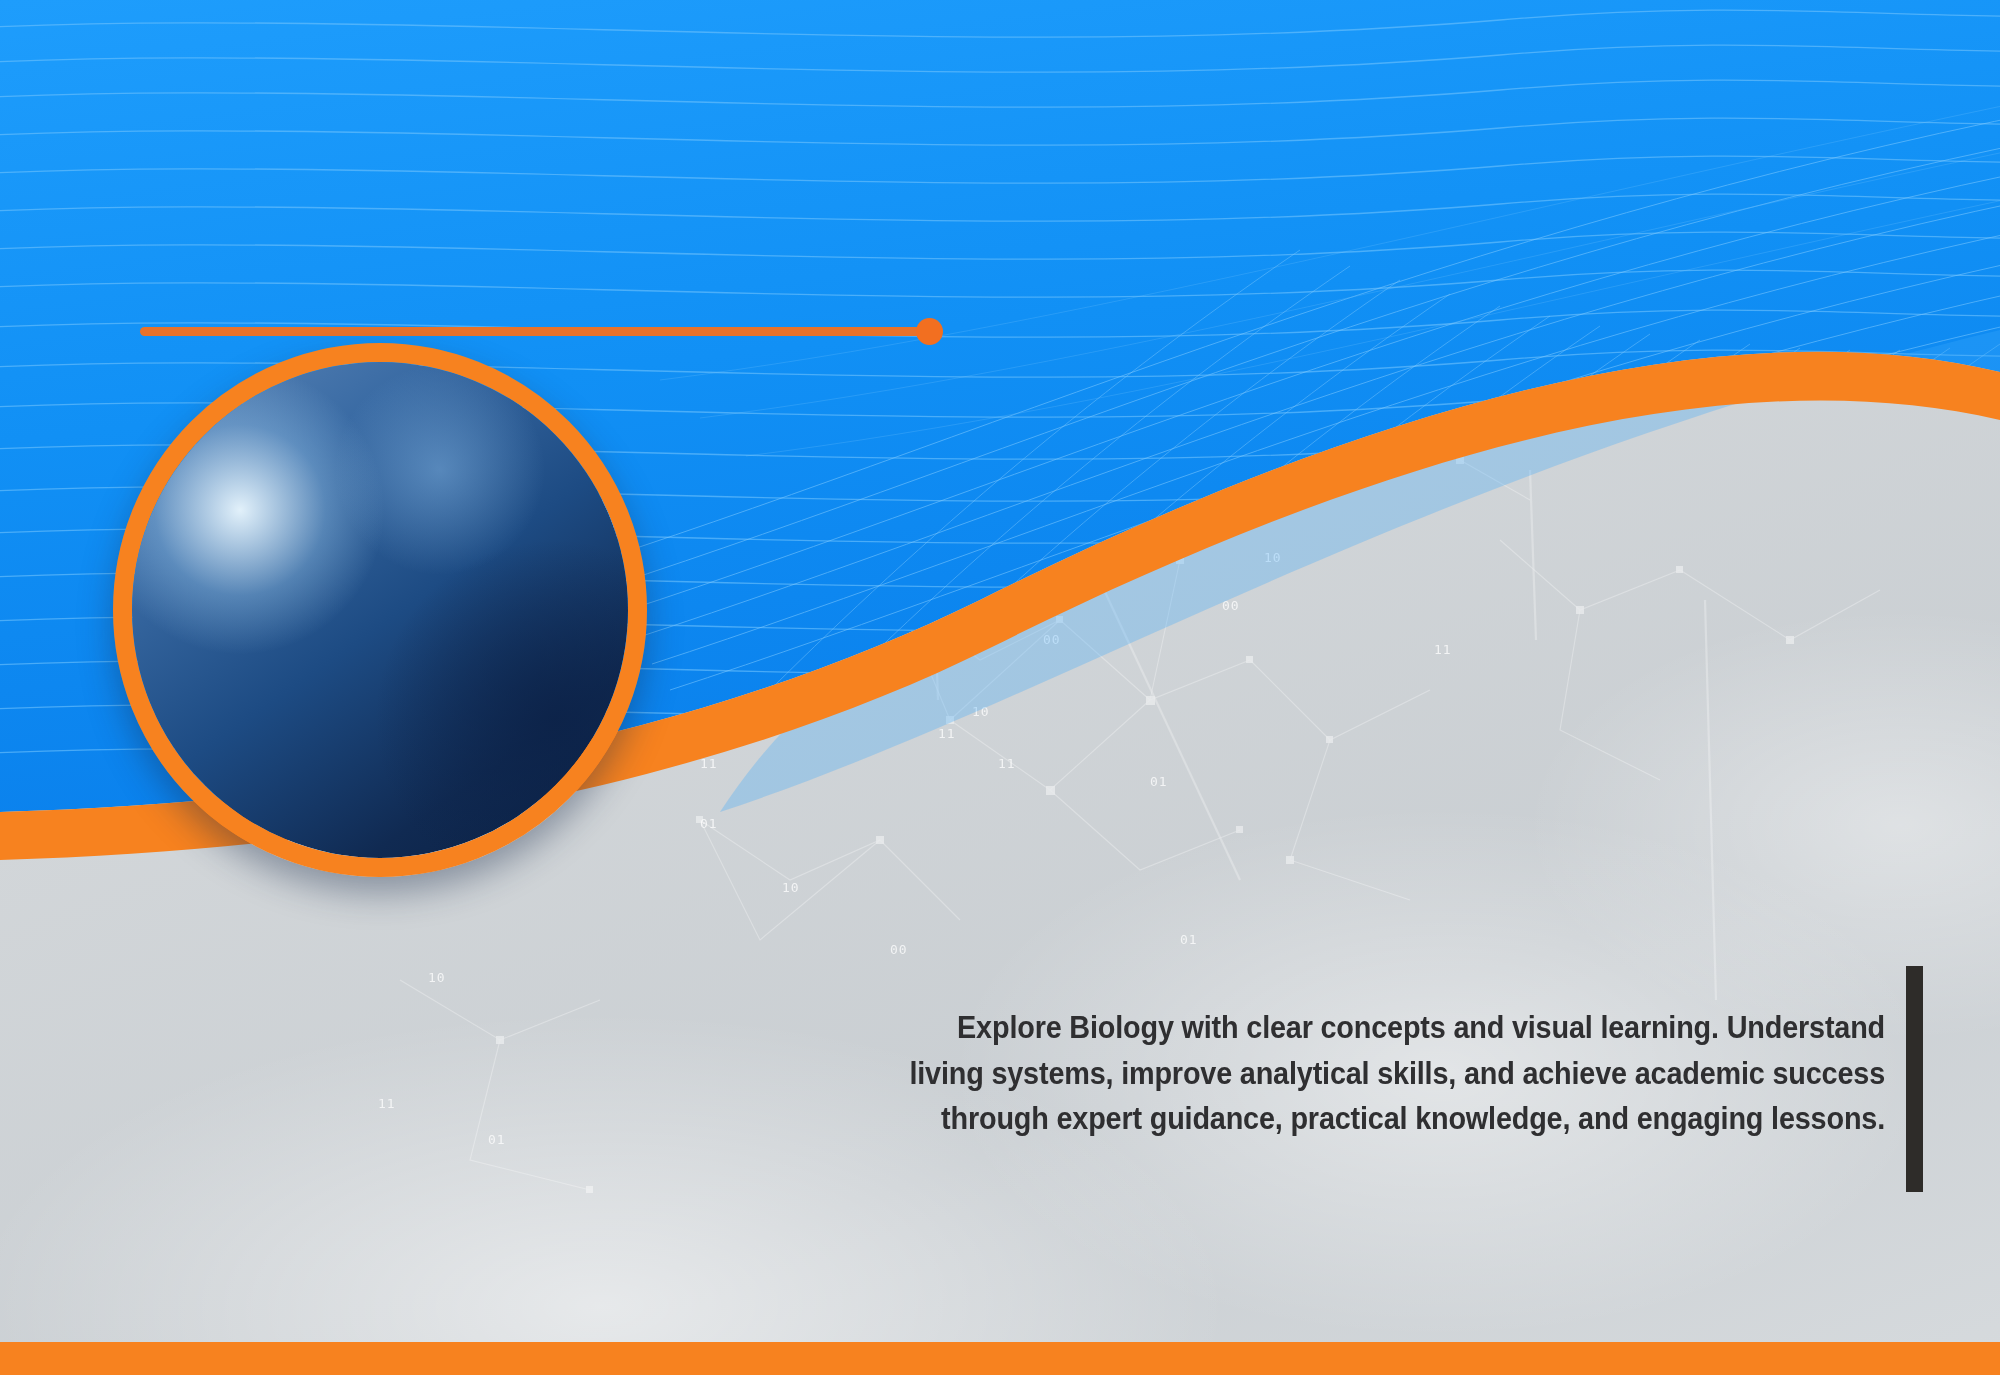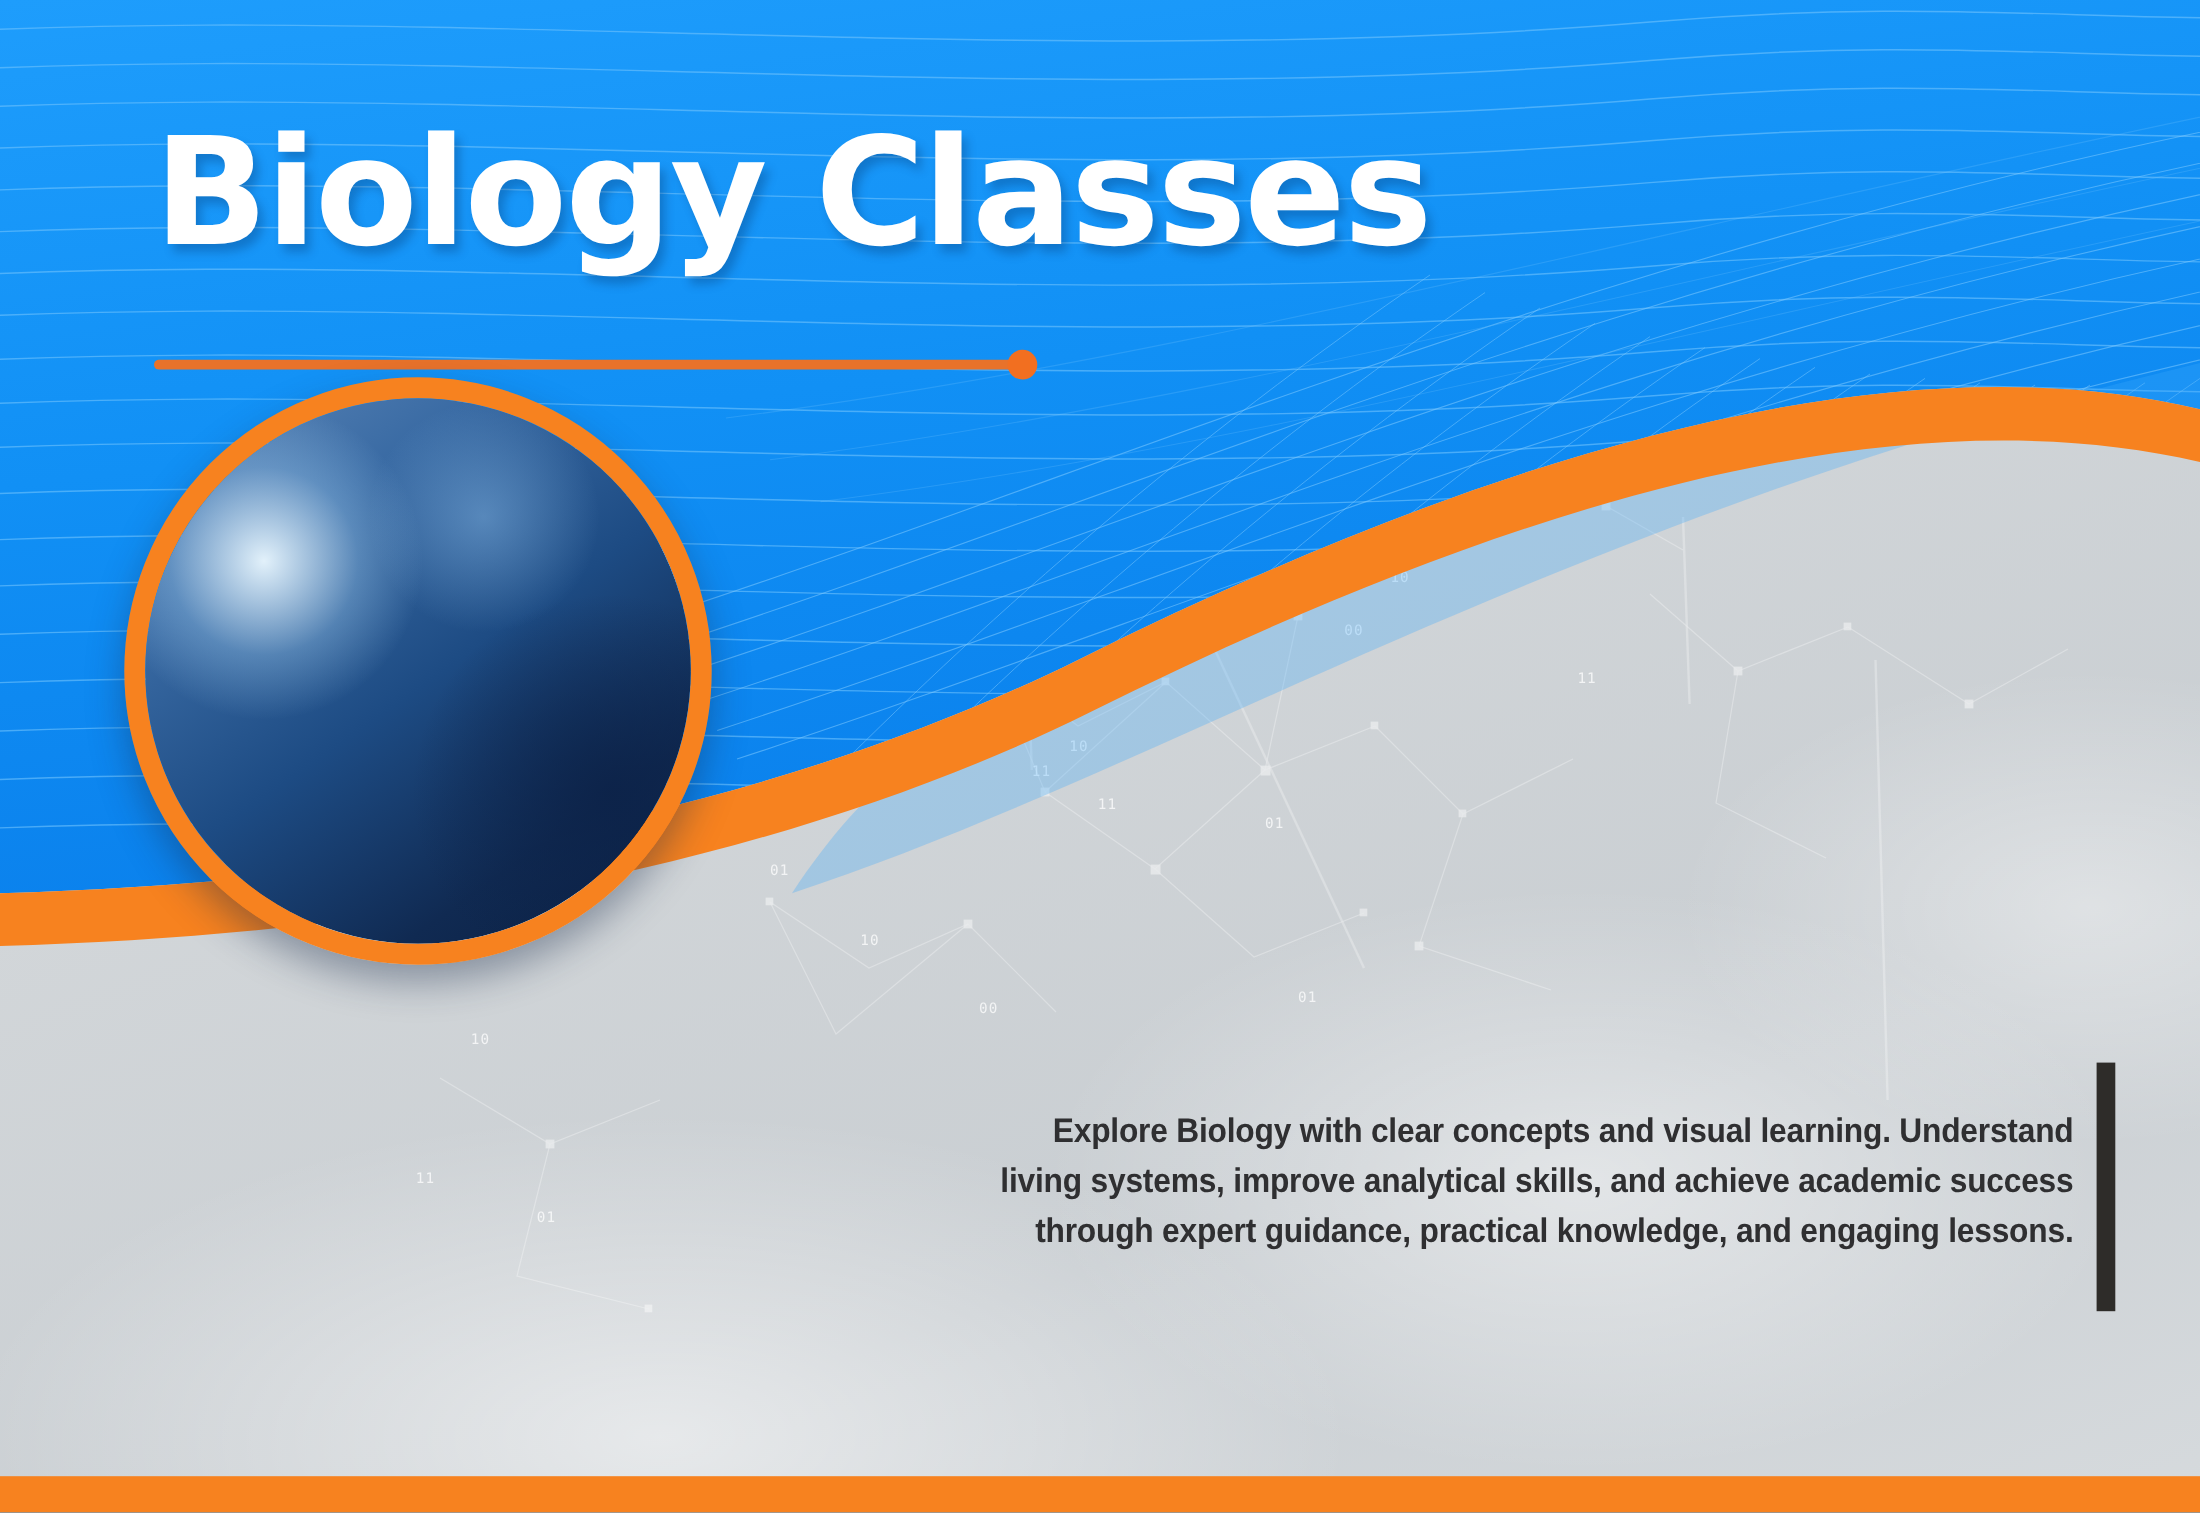--- a/index.html
+++ b/index.html
@@ -22,20 +22,21 @@
   }
   
   .net{position:absolute;inset:0;opacity:.55;}
   .binary{
     position:absolute;
     font-family:"DejaVu Sans Mono", monospace;
     color:rgba(255,255,255,.75);
     font-size:13px;letter-spacing:1px;
     filter:blur(.4px);
     user-select:none;
+    margin-top:32px;
   }
 
   
   .blue-wrap{position:absolute;left:0;top:0;width:2000px;height:900px;}
   .blue-svg{position:absolute;left:0;top:0;}
 
   
   .title{
     position:absolute;
     left:140px;top:108px;
@@ -257,21 +258,20 @@
         <path d="M1460,794 C1600,654 1780,494 2000,344"></path>
         <path d="M1510,788 C1650,648 1830,488 2050,338"></path>
       </g>
 
       <path d="M720,812 C1060,700 1420,470 2000,330 L2000,372 C1700,300 1320,430 980,600 C880,650 800,690 720,812 Z" fill="#3aa8fc" opacity=".30"></path>
 
       <path d="M0,812 C420,800 740,718 980,600 C1320,430 1700,300 2000,372 L2000,420 C1700,350 1330,478 990,648 C752,766 424,848 0,860 Z" fill="#f7821f"></path>
     </svg>
   </div>
 
-  <div class="title">Biology Classes</div>
   <div class="rule"></div>
   <div class="rule-dot"></div>
 
   <div class="dna-circle">
     <div class="dna-inner">
       <div class="dna-bg"></div>
 
       <svg width="534" height="534" viewBox="0 0 534 534">
         <defs>
           <linearGradient id="strand" x1="0" y1="0" x2="1" y2="1">

